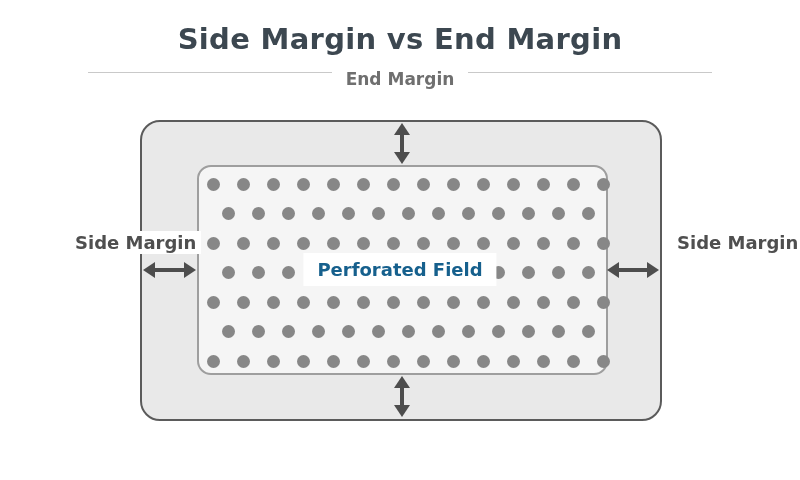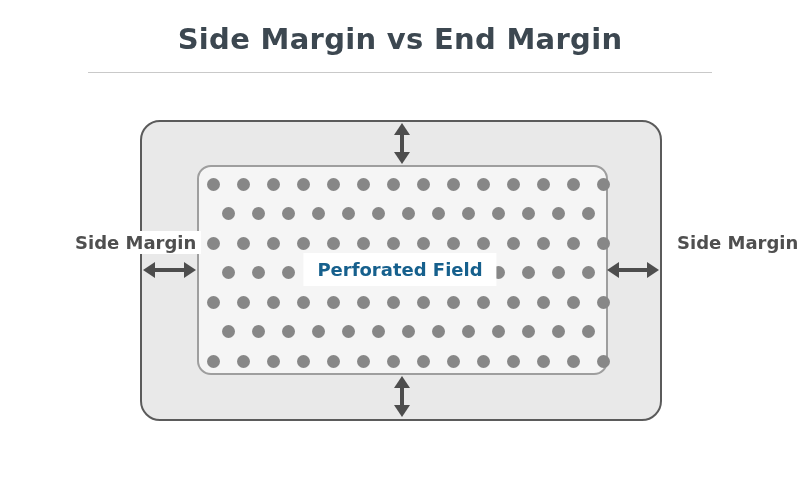--- a/index.html
+++ b/index.html
@@ -143,20 +143,21 @@
 </style>
 </head>
 <body>
 
 <div class="canvas">
 
   <h1 class="page-title">Side Margin vs End Margin</h1>
 
   <div class="divider">
     <span class="dline"></span>
+    <span class="dtext">End Margin</span>
     <span class="dline"></span>
   </div>
 
   <div class="outer-rect"></div>
   <div class="inner-rect"></div>
 
   <div id="dots">
       <div class="dot" style="width: 13px; height: 13px; left: 206.5px; top: 177.5px;"></div>
       <div class="dot" style="width: 13px; height: 13px; left: 236.5px; top: 177.5px;"></div>
       <div class="dot" style="width: 13px; height: 13px; left: 266.5px; top: 177.5px;"></div>

